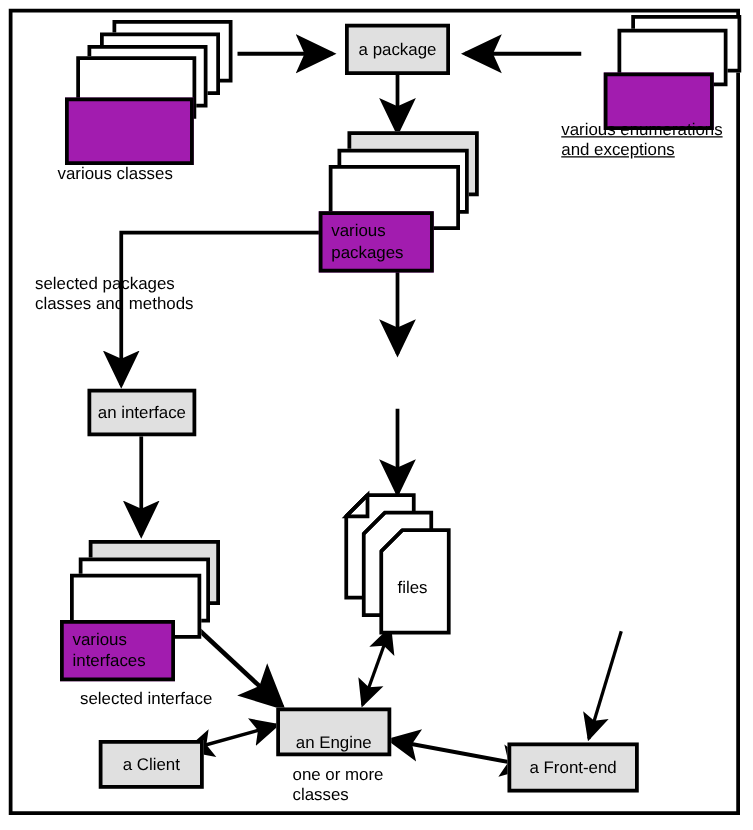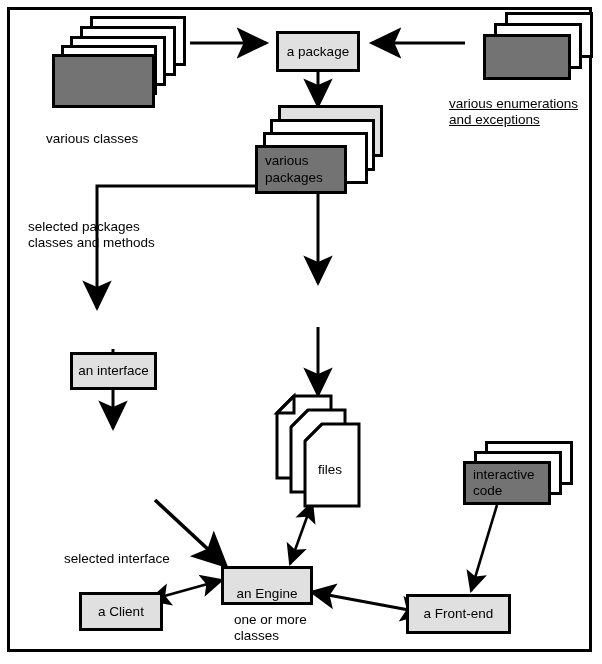--- a/index.html
+++ b/index.html
@@ -54,28 +54,29 @@
     position: absolute;
     box-sizing: border-box;
     border: 3px solid #000000;
     background: #ffffff;
   }
   .stack .layer.gray { background: #e0e0e0; }
   .stack .front {
     position: absolute;
     box-sizing: border-box;
     border: 3px solid #000000;
-    background: #737373;
+    background: #a21caf;
     display: flex;
     align-items: center;
     justify-content: flex-start;
     padding-left: 7px;
     font-size: 13.5px;
     line-height: 1.2;
     color: #000000;
+    margin-top: 24px;
   }
   .front-text { text-align: left; }
 
   .caption {
     position: absolute;
     font-size: 13.5px;
     color: #000000;
     line-height: 1.22;
     white-space: pre-line;
   }
@@ -173,53 +174,54 @@
   <div class="caption" style="left:46px; top:131px;">various classes</div>
 
   <div class="stack" style="left:483px; top:12px; width:110px; height:70px;">
     <div class="layer" style="left:22px; top:0px;  width:88px; height:46px;"></div>
     <div class="layer" style="left:11px; top:11px; width:88px; height:46px;"></div>
     <div class="front" style="left:0px; top:22px; width:88px; height:46px;"></div>
   </div>
   <div class="caption" style="left:449px; top:96px;text-decoration:underline;">various enumerations
 and exceptions</div>
 
-  <div class="node gray" style="left:276px; top:19px; width:84px; height:41px;margin-top:12px;">
+  <div class="node gray" style="left:276px; top:19px; width:84px; height:41px;">
     <span>a package</span>
   </div>
 
   <div class="stack" style="left:255px; top:105px; width:145px; height:95px;">
     <div class="layer gray" style="left:23px; top:0px;  width:105px; height:52px;"></div>
     <div class="layer" style="left:15px; top:14px; width:105px; height:52px;"></div>
     <div class="layer" style="left:8px;  top:27px; width:105px; height:52px;"></div>
     <div class="front" style="left:0px; top:40px; width:92px; height:49px;">
       <span class="front-text">various
 packages</span>
     </div>
   </div>
 
   <div class="caption" style="left:28px; top:219px;">selected packages
 classes and methods</div>
 
 
-  <div class="node gray" style="left:70px; top:311px; width:87px; height:38px;margin-top:41px;">
+  <div class="node gray" style="left:70px; top:311px; width:87px; height:38px;">
     <span>an interface</span>
   </div>
 
   <div class="caption" style="left:318px; top:462px;">files</div>
 
-
-  <div class="stack" style="left:463px; top:441px; width:120px; height:70px;">
-    <div class="layer" style="left:22px; top:0px;  width:88px; height:44px;"></div>
-    <div class="layer" style="left:11px; top:10px; width:88px; height:44px;"></div>
-    <div class="front" style="left:0px; top:20px; width:88px; height:44px;">
-      <span class="front-text">interactive
-code</span>
+  <div class="stack" style="left:48px; top:432px; width:145px; height:95px;">
+    <div class="layer gray" style="left:23px; top:0px;  width:105px; height:52px;"></div>
+    <div class="layer" style="left:15px; top:14px; width:105px; height:52px;"></div>
+    <div class="layer" style="left:8px;  top:27px; width:105px; height:52px;"></div>
+    <div class="front" style="left:0px; top:40px; width:92px; height:49px;">
+      <span class="front-text">various
+interfaces</span>
     </div>
   </div>
+
 
   <div class="caption" style="left:64px; top:551px;">selected interface</div>
 
   <div class="node gray" style="left:221px; top:566px; width:92px; height:39px;align-items:flex-end;">
     <span>an Engine</span>
   </div>
 
   <div class="caption" style="left:234px; top:612px;">one or more
 classes</div>
 

